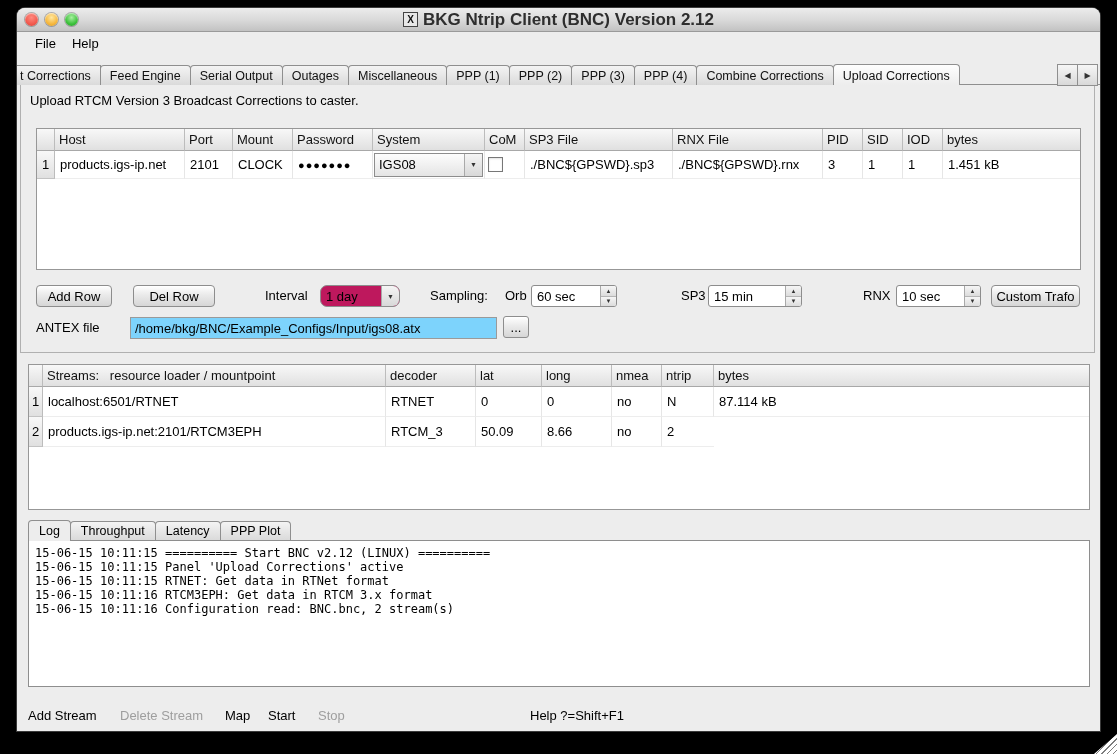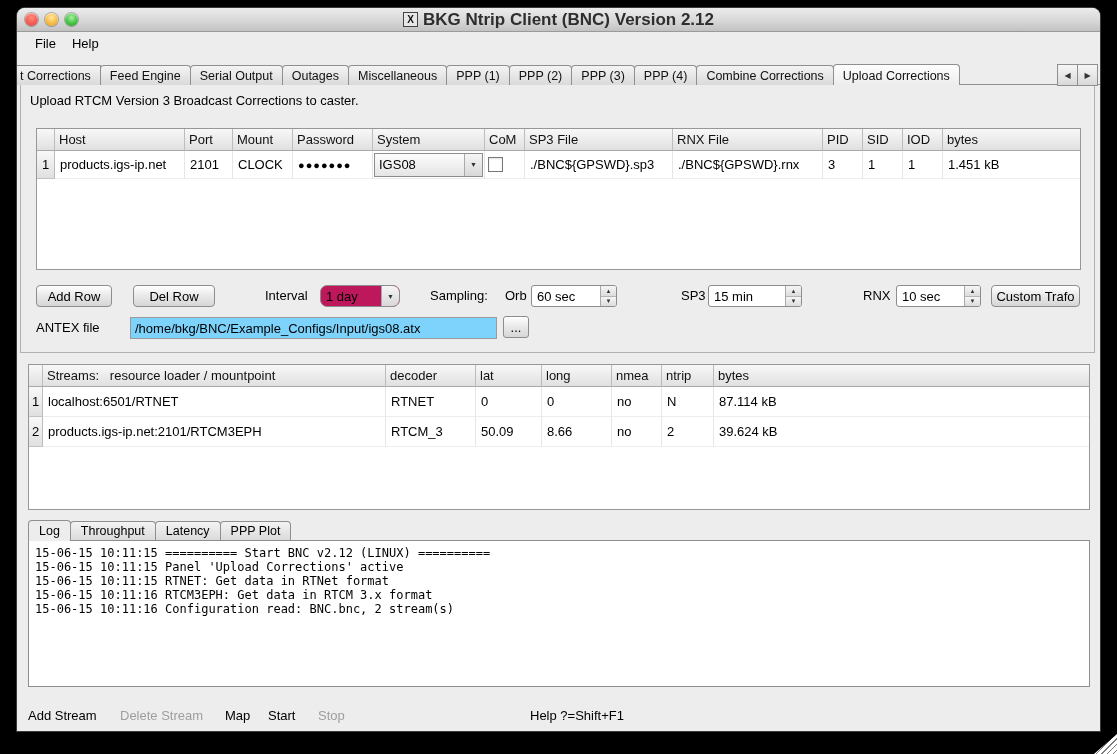--- a/index.html
+++ b/index.html
@@ -238,21 +238,20 @@
         <div class="dc">87.114 kB</div>
       </div>
       <div class="t2row row30">
         <div class="rh">2</div>
         <div class="dc">products.igs-ip.net:2101/RTCM3EPH</div>
         <div class="dc">RTCM_3</div>
         <div class="dc">50.09</div>
         <div class="dc">8.66</div>
         <div class="dc">no</div>
         <div class="dc">2</div>
-        <div class="dc">39.624 kB</div>
       </div>
       <div class="filler"></div>
     </div>
 
     <div class="btabs">
       <div class="btab active">Log</div>
       <div class="btab">Throughput</div>
       <div class="btab">Latency</div>
       <div class="btab">PPP Plot</div>
     </div>

